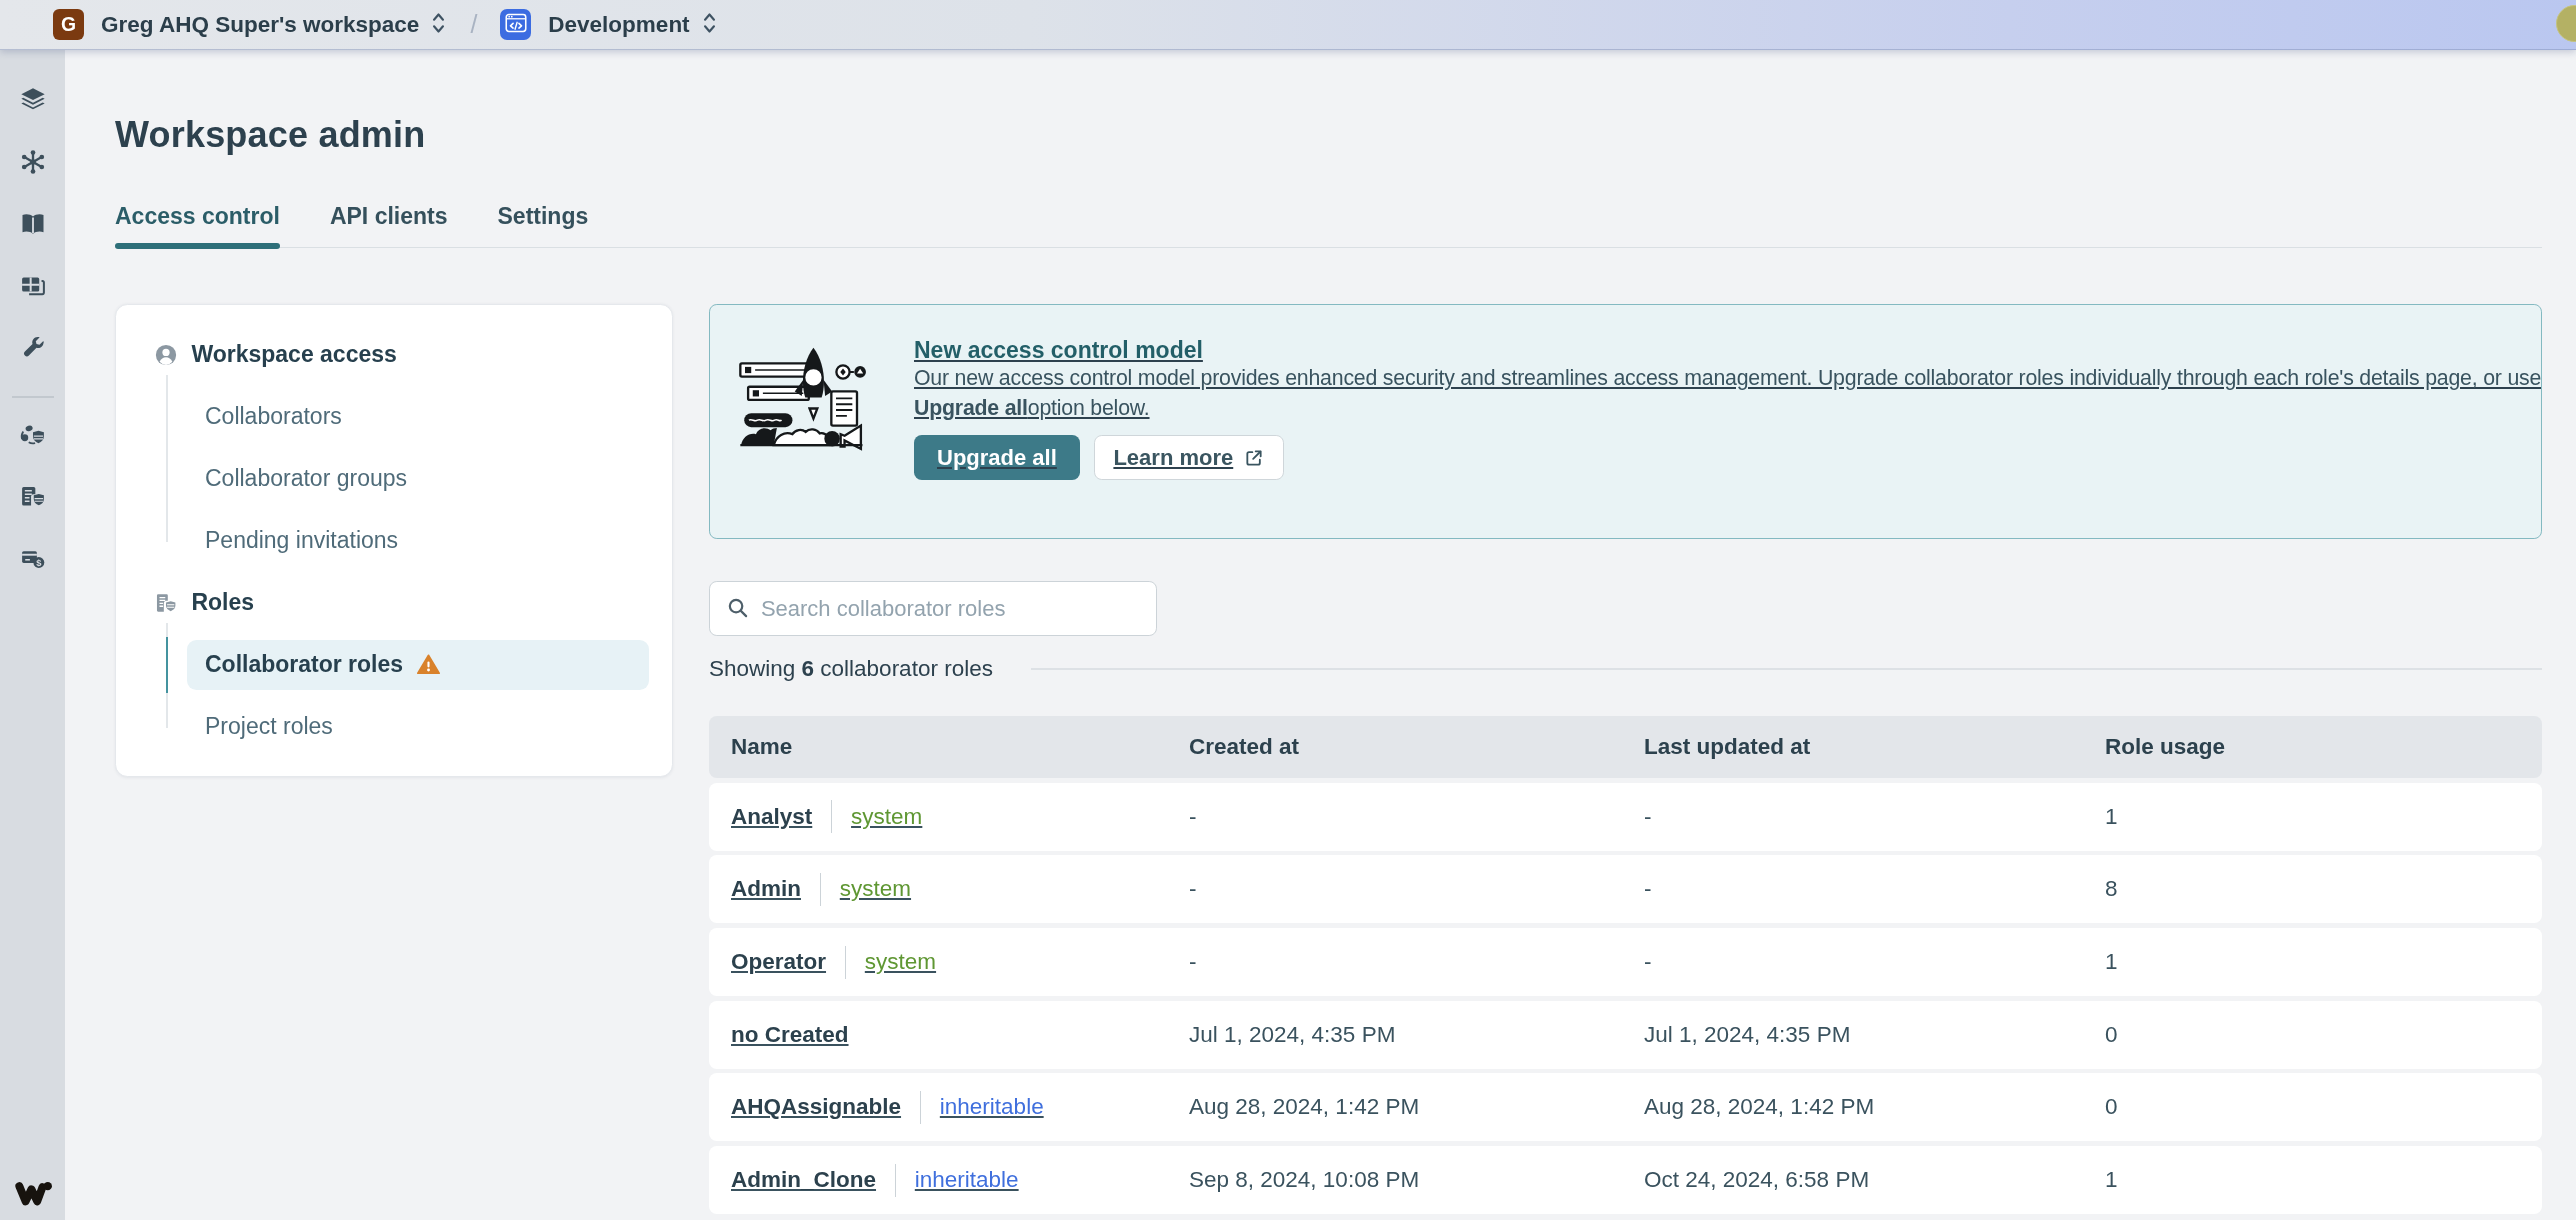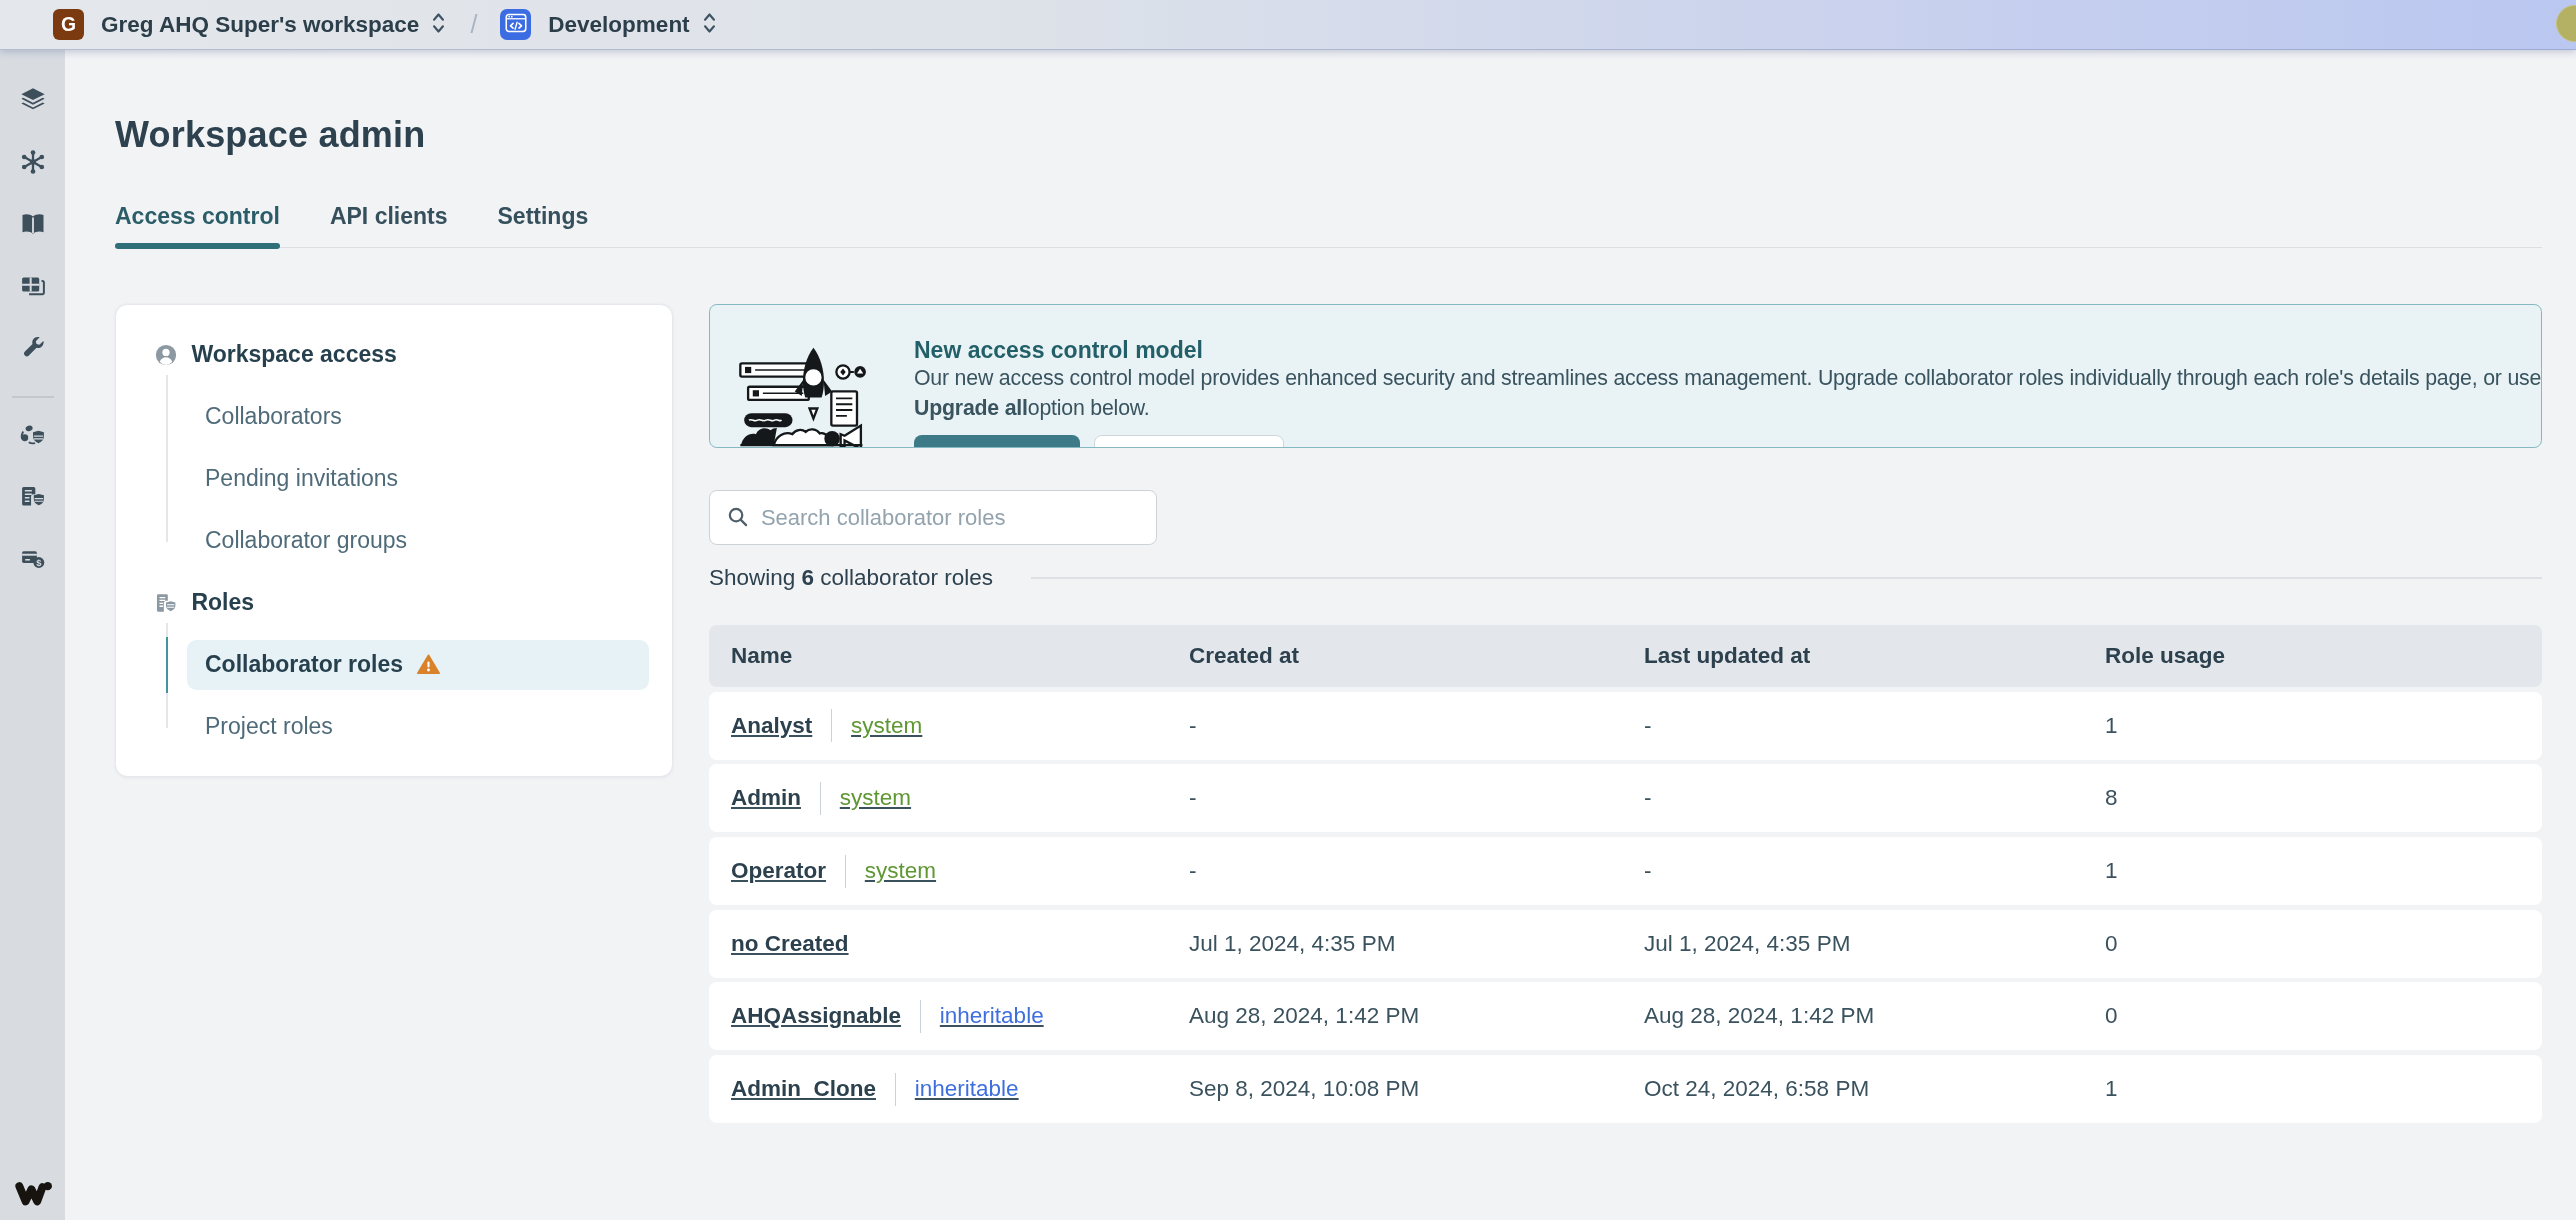--- a/index.html
+++ b/index.html
@@ -95,21 +95,21 @@
     display: flex; align-items: center; gap: 14px; padding-left: 18px;
     color: #27404e; font-weight: 700;
   }
   .warn-icon { width: 23px; height: 23px; display: inline-flex; }
 
   
   .right-col { flex: 1; min-width: 0; }
 
   .banner {
     background: #e9f3f5; border: 1.6px solid #84b9c1; border-radius: 7.8px;
-    display: flex; gap: 36px; padding: 31px 31px 15.5px 28px; height: 144px; overflow: hidden;
+    display: flex; gap: 36px; padding: 31px 31px 15.5px 28px; height: 235px; overflow: hidden; text-decoration: underline;
   }
   .banner-art { width: 140px; height: 121px; flex-shrink: 0; margin-top: 4.7px; }
   .banner-title { font-size: 23px; font-weight: 700; color: #235f68; height: 28px; display: flex; align-items: center; }
   .banner-line { font-size: 21.3px; color: #39535f; height: 29.5px; display: flex; align-items: center; white-space: nowrap; letter-spacing: -0.2px; }
   .banner-line b { font-weight: 700; }
   .banner-buttons { display: flex; gap: 14px; margin-top: 12.4px; }
   .btn { height: 45px; border-radius: 7.8px; font-size: 22px; font-weight: 700; display: flex; align-items: center; cursor: pointer; font-family: inherit; }
   .btn-primary { background: #3d7a88; color: #fff; padding: 0 23px; border: none; }
   .btn-secondary { background: #fff; color: #3a5560; border: 1.6px solid #cfd6da; padding: 0 18.6px; gap: 11px; }
   .ext-icon { width: 20px; height: 20px; display: inline-flex; }
@@ -288,24 +288,24 @@
               <circle cx="18" cy="14.5" r="5" fill="#fff"></circle>
               <path d="M9.2 27.3c1.8-4.2 5-6.3 8.8-6.3s7 2.1 8.8 6.3A13.9 13.9 0 0 1 18 32a13.9 13.9 0 0 1-8.8-4.7Z" fill="#fff"></path>
             </svg></span>
           <span>Workspace access</span>
         </div>
         <div class="nav-children">
           <div class="nav-item">
             <span class="plain-label">Collaborators</span>
           </div>
           <div class="nav-item">
+            <span class="plain-label">Collaborator groups</span>
+          </div>
+          <div class="nav-item">
             <span class="plain-label">Pending invitations</span>
-          </div>
-          <div class="nav-item">
-            <span class="plain-label">Collaborator groups</span>
           </div>
         </div>
         <div class="nav-section-header">
           <span class="sec-icon"><svg viewBox="0 0 36 36" width="26" height="26" fill="#8c98a2">
               <path d="M7 6h12a1.5 1.5 0 0 1 1.5 1.5V15h-2a3.5 3.5 0 0 0-3.5 3.5V30H7a1.5 1.5 0 0 1-1.5-1.5v-21A1.5 1.5 0 0 1 7 6Z"></path>
               <path d="M9 10.5h8M9 14.5h8M9 18.5h5M9 22.5h5" stroke="#fff" stroke-width="1.8" fill="none"></path>
               <path d="M24.5 15.5l6.5 1.8v4.3c0 3.8-2.5 6.2-6.5 7.7-4-1.5-6.5-3.9-6.5-7.7v-4.3Z"></path>
               <path d="M19.5 20.5h10M19.5 23.8h10" stroke="#fff" stroke-width="1.5" fill="none"></path>
             </svg></span>
           <span>Roles</span>

